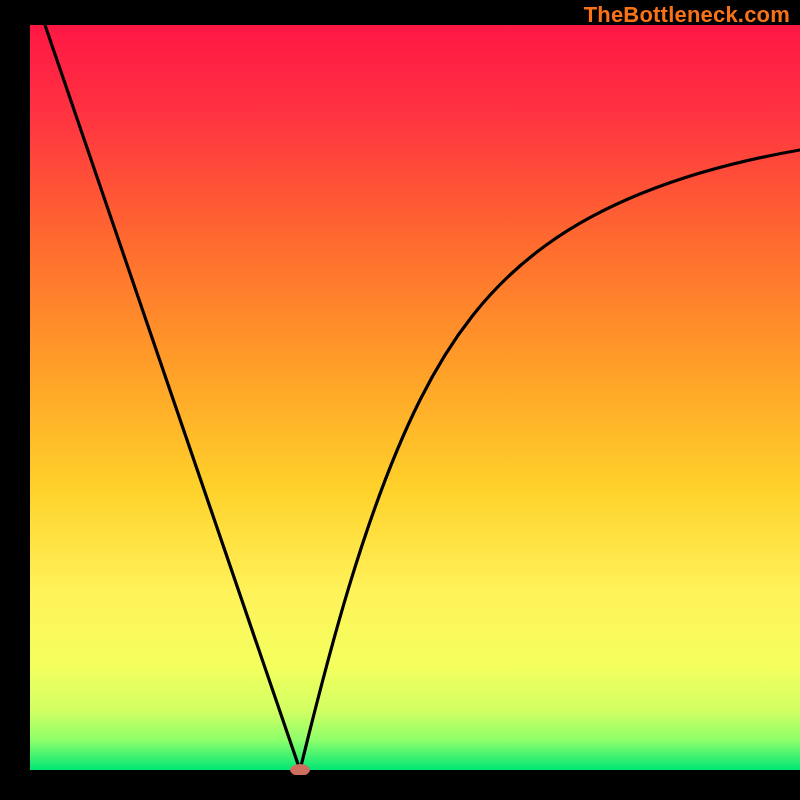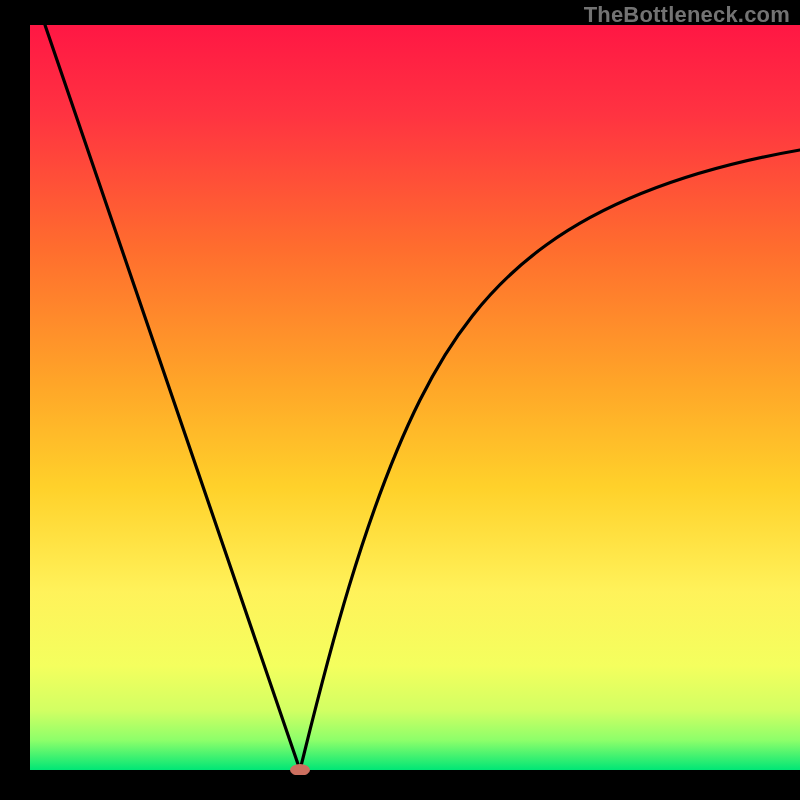--- a/index.html
+++ b/index.html
@@ -13,21 +13,21 @@
   }
   .wrap {
     position: relative;
     width: 800px;
     height: 800px;
   }
   .watermark {
     position: absolute;
     top: 2px;
     right: 10px;
-    color: #737373;
+    color: #f97316;
     font-size: 22px;
     font-weight: 600;
     letter-spacing: 0.2px;
     z-index: 5;
   }
   svg {
     display: block;
   }
 </style>
 </head>

